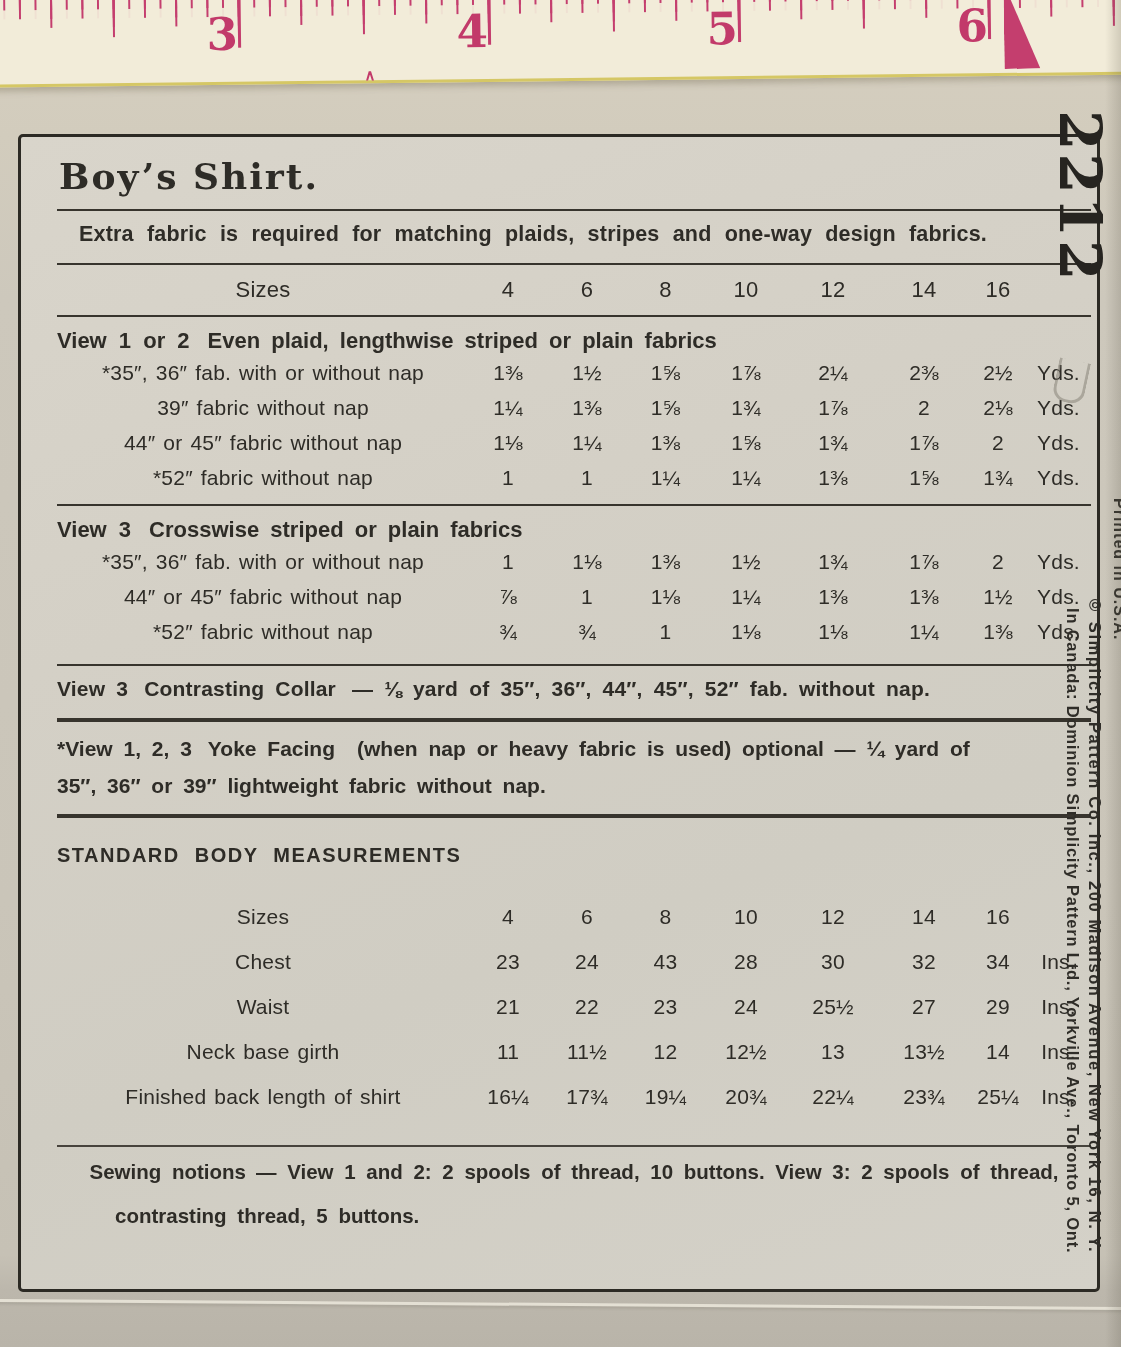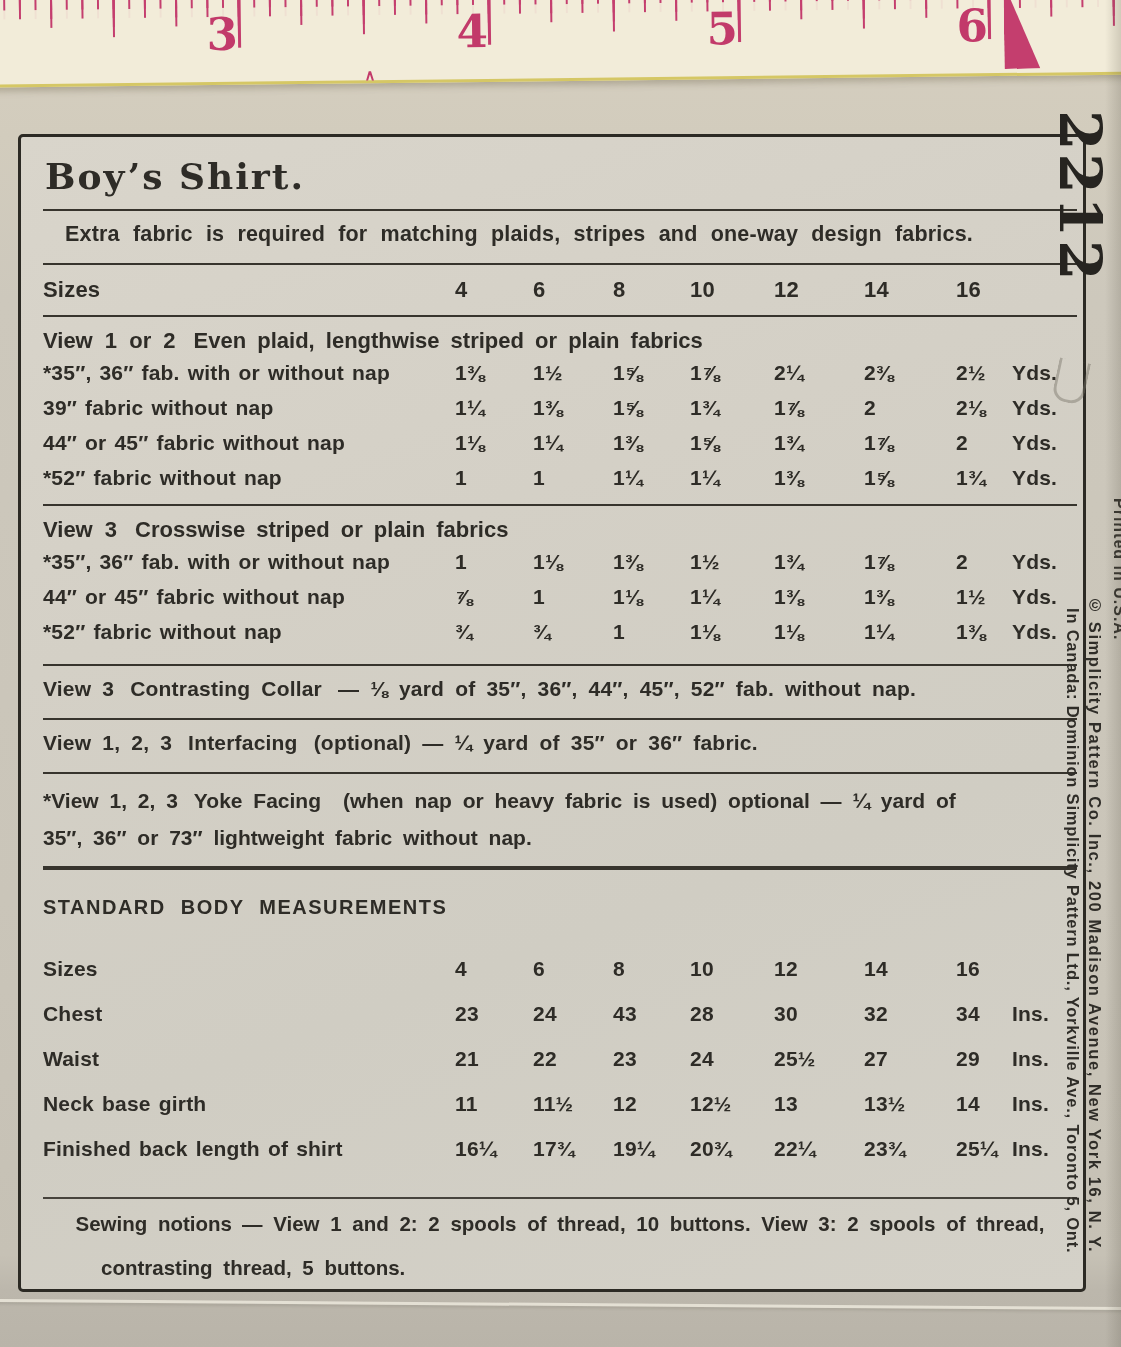--- a/index.html
+++ b/index.html
@@ -26,31 +26,31 @@
   .tape .num{position:absolute;top:16px;width:52px;text-align:right;font-family:"DejaVu Serif",serif;
     font-weight:700;font-size:45px;color:#c23a6a;letter-spacing:-2px;}
   .tape .tri{position:absolute;left:1014px;top:0;width:36px;height:86px;background:#c43e6e;
     clip-path:polygon(0 0,100% 100%,0 100%);}
   .tape .caret{position:absolute;left:374px;bottom:-4px;font-size:15px;color:#c23a6a;font-weight:700;}
 
   
   .card{position:absolute;left:18px;top:134px;width:1034px;height:1142px;
     border:3px solid #2c2a24;border-radius:5px;
     background:linear-gradient(160deg,#d9d5cb 0%,#d4d0c6 35%,#d0cdc3 65%,#d4d1c8 100%);
-    padding:10px 6px 0 22px;box-sizing:content-box;}
+    padding:10px 6px 0 36px;box-sizing:content-box;}
   .rule{border:none;border-top:2px solid #37342d;margin:0;}
   .rule.thick{border-top-width:4px;}
   .rule.thin{border-top-width:2px;opacity:.9;}
 
   .title{font-family:"DejaVu Serif",serif;font-weight:700;font-size:36px;letter-spacing:2px;
     margin:6px 0 10px 2px;height:46px;line-height:46px;}
   .subtitle{font-size:21.5px;font-weight:700;word-spacing:7px;height:52px;line-height:46px;letter-spacing:.2px;margin-left:22px;}
 
   .t-row{display:grid;grid-template-columns:412px 78px 80px 77px 84px 90px 92px 56px auto;
-    align-items:center;font-size:21px;font-weight:700;letter-spacing:.2px;}
+    align-items:center;font-size:21px;font-weight:400;letter-spacing:.2px;text-align:center;}
   .t-row .t-label{word-spacing:2px;}
   .rows-sizes .t-row{height:50px;font-size:22px;}
   .rows-yardage .t-row{height:35px;}
   .rows-body .t-row{height:45px;}
   .rows-body .t-row:first-child{margin-top:20px;}
 
   .sec-head{font-size:22px;font-weight:700;word-spacing:6px;padding-top:9px;height:29px;line-height:29px;}
   .sec-head .hd-rest{margin-left:18px;word-spacing:5px;}
   .gap8{height:9px;} .gap14{height:15px;}
 
@@ -202,30 +202,27 @@
         </div>
       </div>
     <div class="gap14"></div>
     <hr class="rule">
 
     <div class="note">
       <span class="nb">View 3</span><span class="nb">Contrasting Collar</span><span>— ⅛ yard of 35″, 36″, 44″, 45″, 52″ fab. without nap.</span>
     </div>
     <hr class="rule">
 
-    <div class="note">
-      <span class="nb">View 1, 2, 3</span><span class="nb">Interfacing</span><span>(optional) — ¼ yard of 35″ or 36″ fabric.</span>
-    </div>
     <hr class="rule">
 
     <div class="yoke">
       <div class="ln">
         <span class="nb" style="margin-right:16px">*View 1, 2, 3</span><span class="nb" style="margin-right:22px">Yoke Facing</span><span>(when nap or heavy fabric is used) optional — ¼ yard of</span>
       </div>
-      <div class="ln">35″, 36″ or 73″ lightweight fabric without nap.</div>
+      <div class="ln">35″, 36″ or 39″ lightweight fabric without nap.</div>
     </div>
     <hr class="rule thick">
 
     <div class="sbm-head">STANDARD BODY MEASUREMENTS</div>
     <div class="rows-body">
         <div class="t-row">
           <span class="t-label">Sizes</span>
           <span class="t-val">4</span>
           <span class="t-val">6</span>
           <span class="t-val">8</span>

